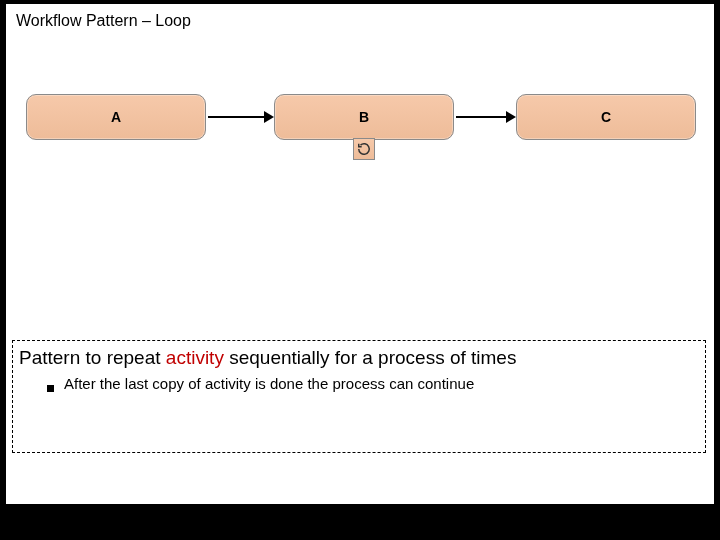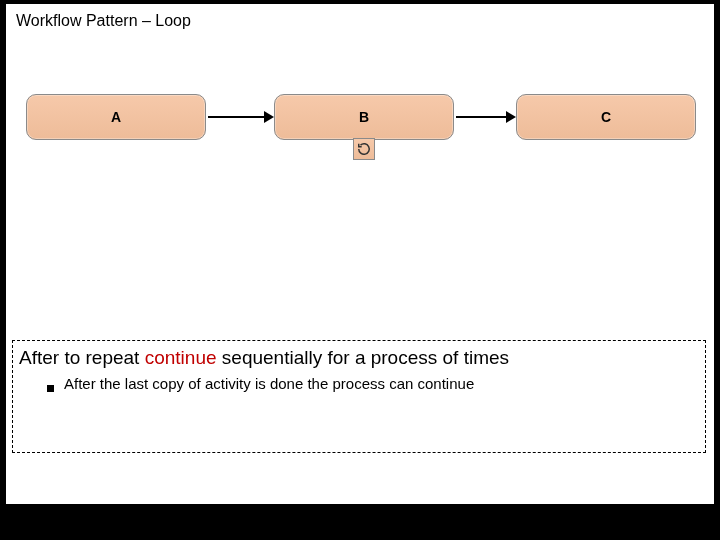--- a/index.html
+++ b/index.html
@@ -129,20 +129,20 @@
         <polyline points="3 3 3 8 8 8" fill="none"></polyline>
       </svg>
     </div>
     <div class="arrow-line a2"></div>
     <div class="arrow-head h2"></div>
     <div class="node node-c">C</div>
   </div>
 
   <div class="desc-box">
     <div class="desc-main">
-      <span>After to repeat </span><span class="red">continue</span><span> sequentially for a process of times</span>
+      <span>Pattern to repeat </span><span class="red">activity</span><span> sequentially for a process of times</span>
     </div>
     <div class="bullet-row">
       <span class="bullet-sq"></span>
       <span class="bullet-text">After the last copy of activity is done the process can continue</span>
     </div>
   </div>
 </div>
 
 </body></html>

